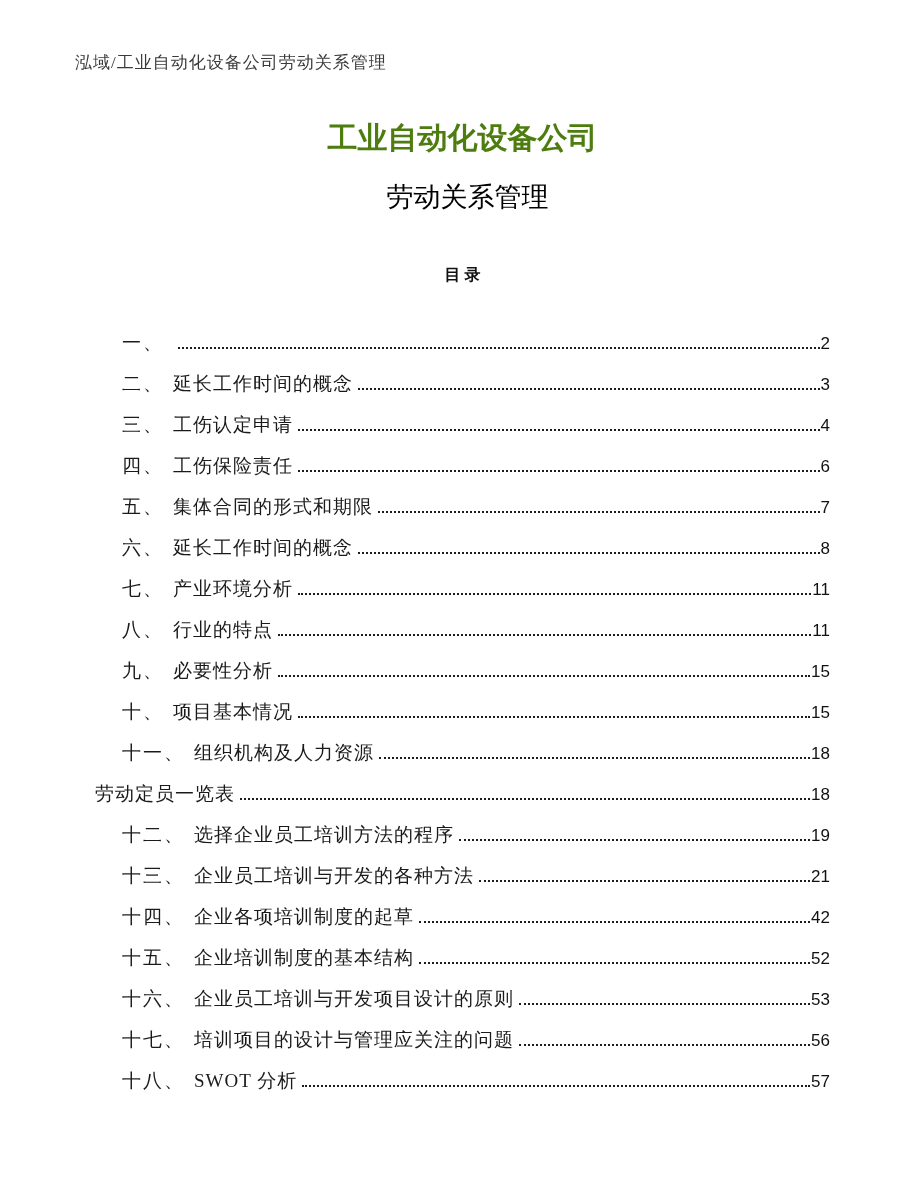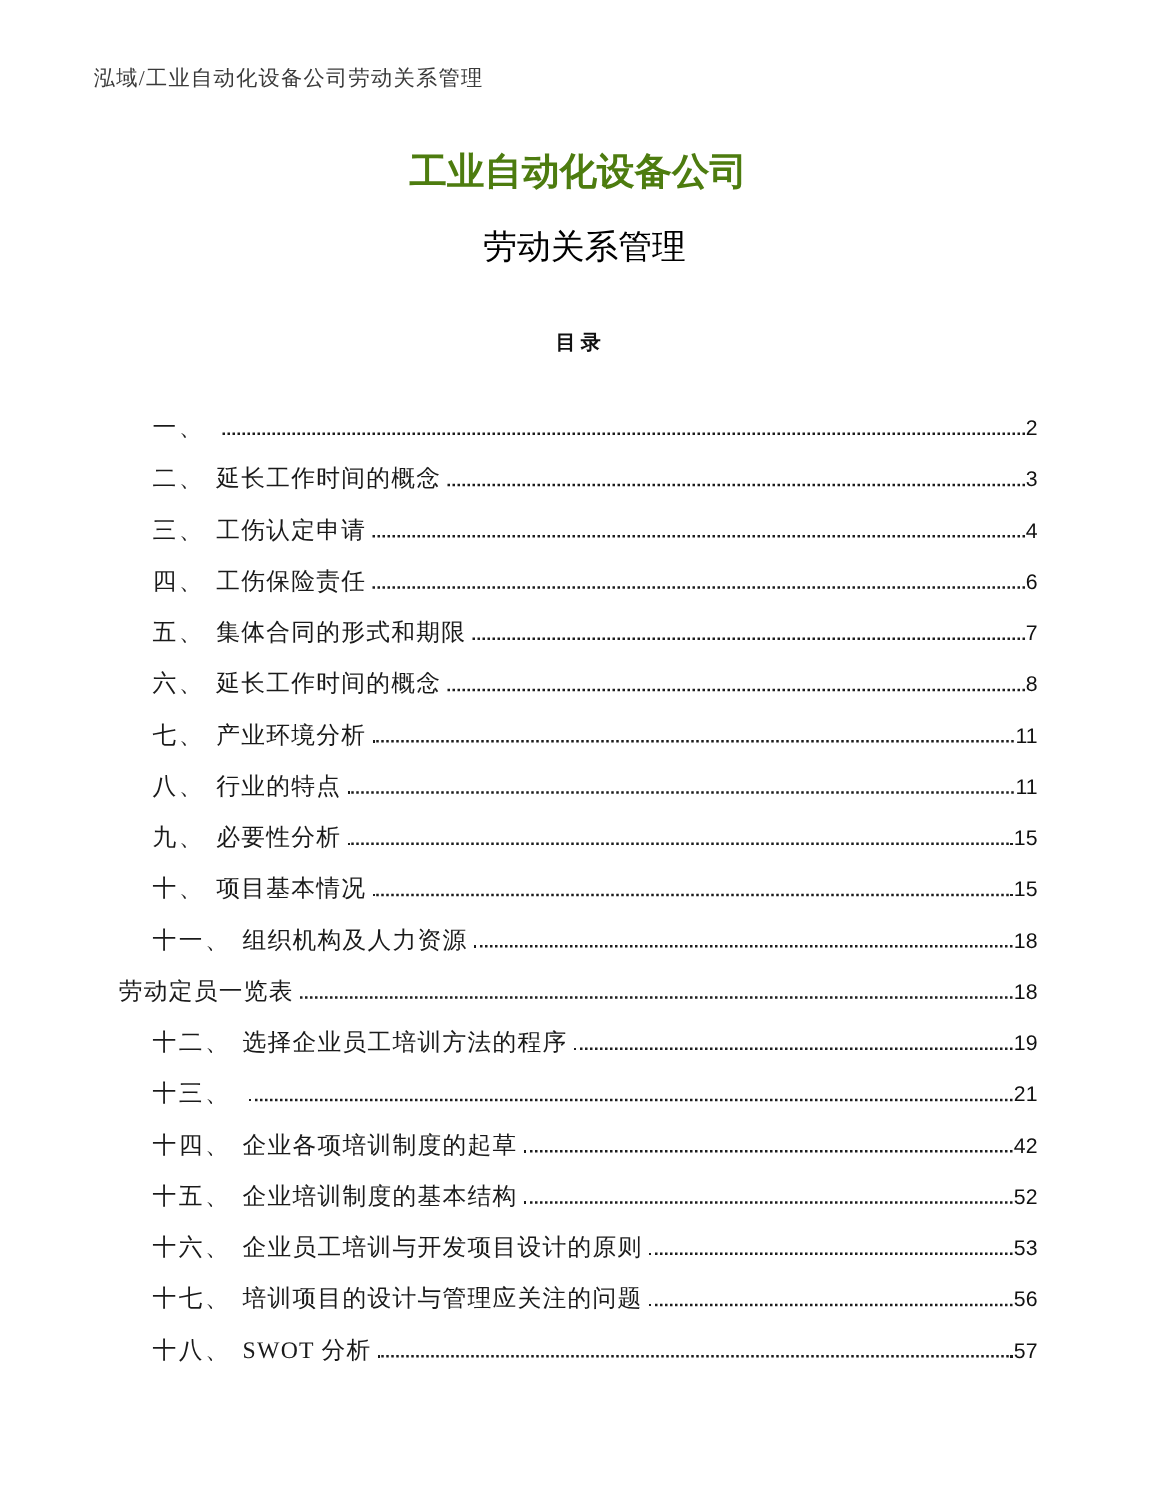--- a/index.html
+++ b/index.html
@@ -202,20 +202,21 @@
 
     <div class="toc-row indent">
       <span class="toc-num">十二、</span>
       <span class="toc-title">选择企业员工培训方法的程序</span>
       <span class="toc-leader"></span>
       <span class="toc-page">19</span>
     </div>
 
     <div class="toc-row indent">
       <span class="toc-num">十三、</span>
+      <span class="toc-title">企业员工培训与开发的各种方法</span>
       <span class="toc-leader"></span>
       <span class="toc-page">21</span>
     </div>
 
     <div class="toc-row indent">
       <span class="toc-num">十四、</span>
       <span class="toc-title">企业各项培训制度的起草</span>
       <span class="toc-leader"></span>
       <span class="toc-page">42</span>
     </div>

